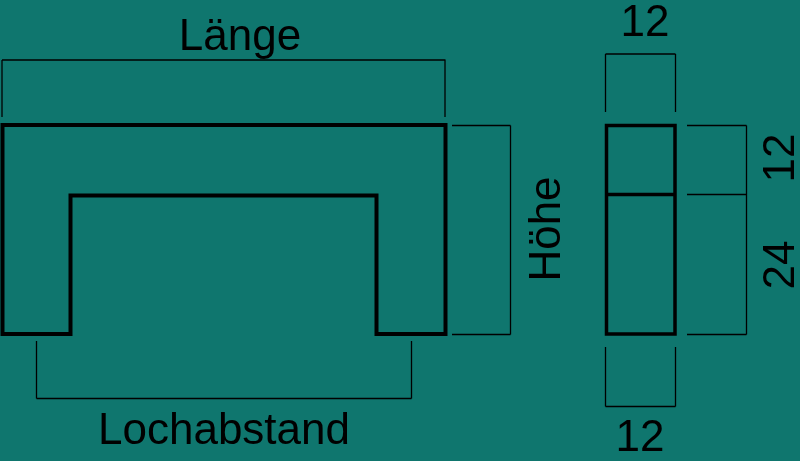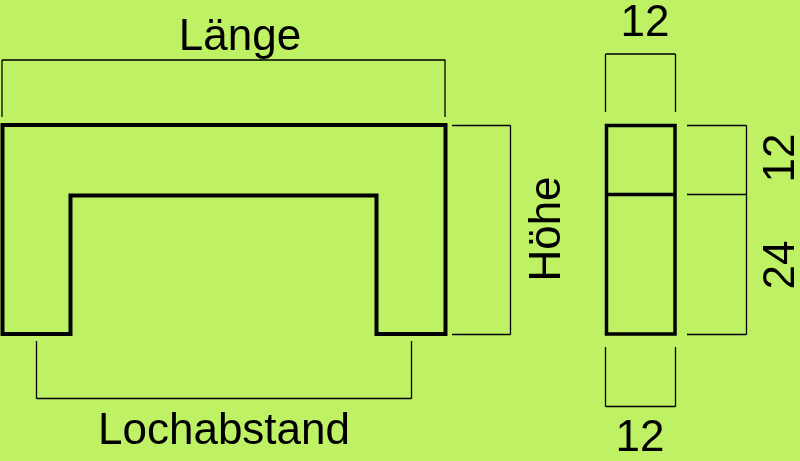--- a/index.html
+++ b/index.html
@@ -4,21 +4,21 @@
 <style>
   html, body {
     margin: 0;
     padding: 0;
     background: #ffffff;
   }
   .stage {
     position: relative;
     width: 800px;
     height: 461px;
-    background: #bef264;
+    background: #0f766e;
     overflow: hidden;
     font-family: "Liberation Sans", sans-serif;
   }
   svg text {
     font-family: "Liberation Sans", sans-serif;
     font-size: 44px;
     fill: #000000;
   }
   .outline {
     fill: none;

